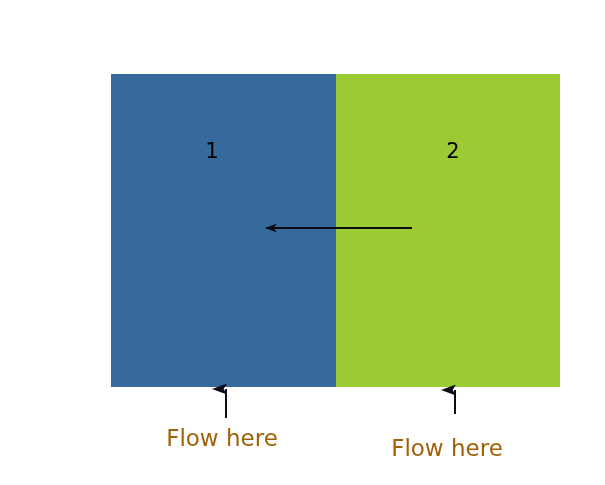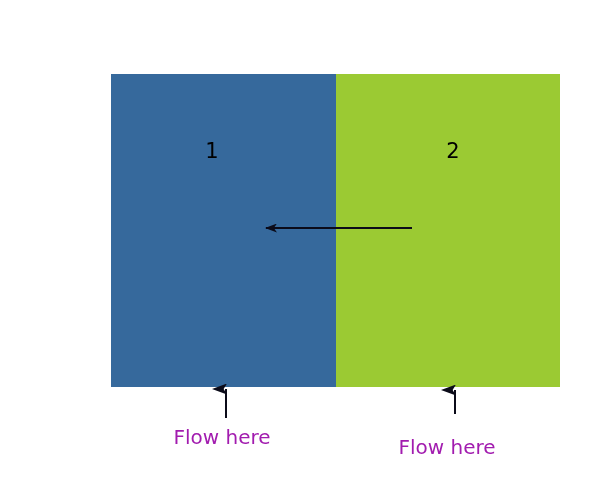--- a/index.html
+++ b/index.html
@@ -36,23 +36,23 @@
     text-align: center;
     white-space: nowrap;
     transform: translate(-50%, -50%);
     user-select: none;
   }
   #region-1-label { left: 212px; top: 151px; }
   #region-2-label { left: 453px; top: 151px; }
 
   .flow-caption {
     position: absolute;
-    font-size: 20px;
+    font-size: 23px;
     line-height: 1;
-    color: #a21caf;
+    color: #a16207;
     white-space: nowrap;
     transform: translate(-50%, 0);
     user-select: none;
   }
   #flow-caption-left  { left: 222px; top: 427px; }
   #flow-caption-right { left: 447px; top: 437px; }
 
   svg.overlay {
     position: absolute;
     left: 0;

